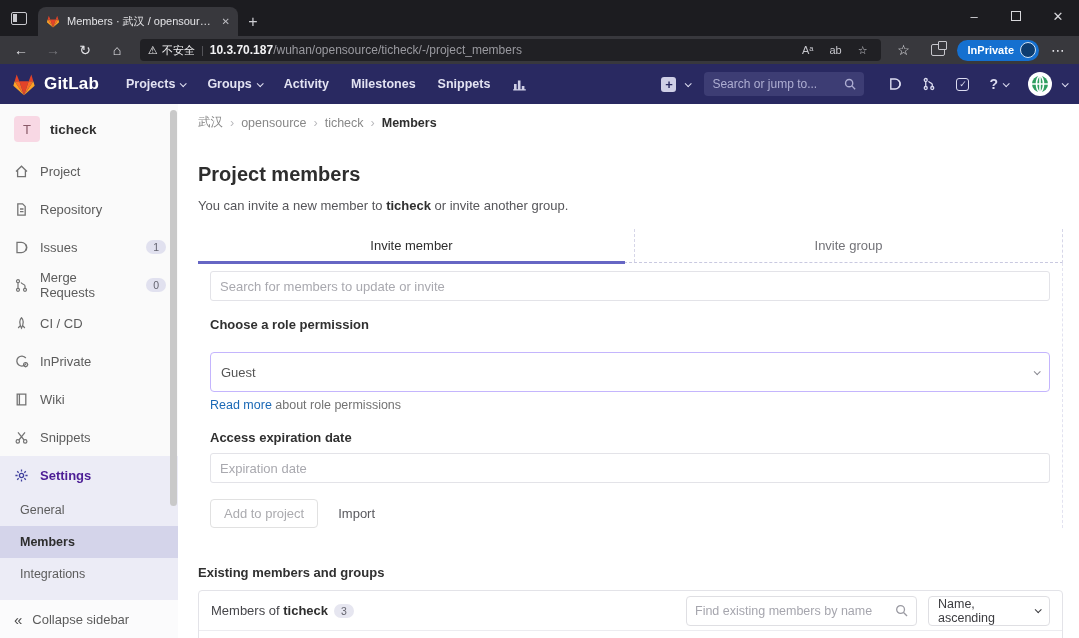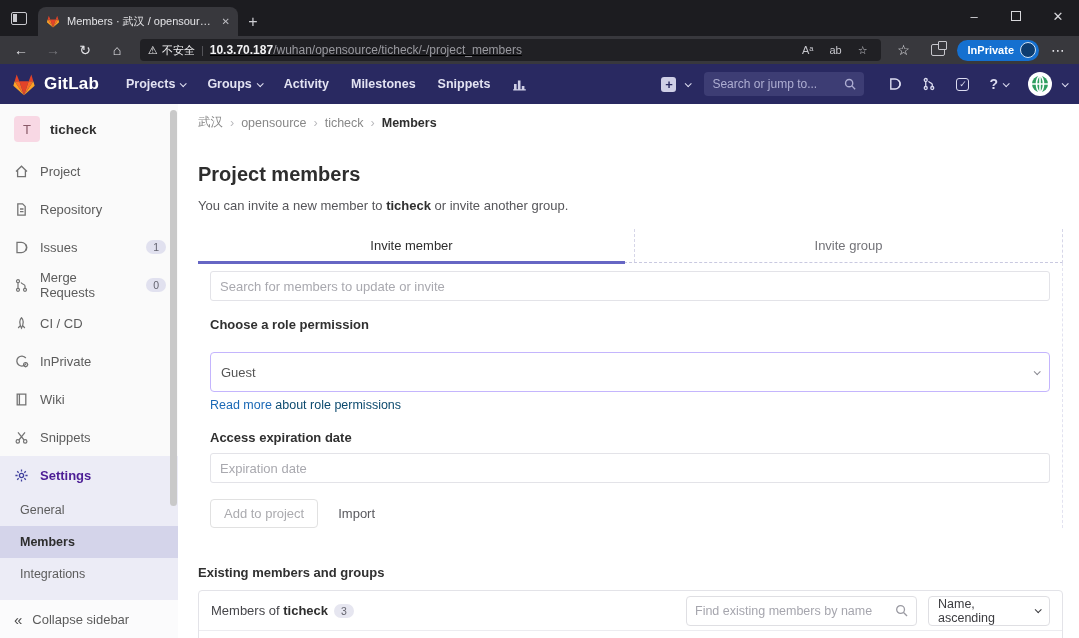--- a/index.html
+++ b/index.html
@@ -19,21 +19,21 @@
   .winctl { display:flex; align-self:flex-start; }
   .winctl > div { width:42px; height:32px; display:flex; align-items:center; justify-content:center; font-size:13px; color:#d7d7db; }
   .maxbox { width:10px; height:10px; border:1.2px solid #d7d7db; }
 
   .toolbar { height:28px; background:#38383d; display:flex; align-items:center; padding:0 6px; gap:2px; }
   .navbtn { width:30px; height:24px; display:flex; align-items:center; justify-content:center; font-size:14px; color:#e4e4e8; }
   .navbtn.dim { color:#77777c; }
   .addressbar { flex:1; height:22px; background:#202024; border-radius:4px; display:flex; align-items:center; padding:0 8px; margin:0 6px; gap:6px; min-width:0; }
   .warn { font-size:11px; color:#f0f0f2; display:flex; align-items:center; gap:4px; }
   .addr-sep { color:#5a5a60; font-size:11px; }
-  .url { font-size:12px; white-space:nowrap; overflow:hidden; min-width:0;text-decoration:underline; }
+  .url { font-size:12px; white-space:nowrap; overflow:hidden; min-width:0; }
   .url .host { color:#f2f2f4; font-weight:bold; }
   .url .path { color:#9a9aa0; }
   .addr-ico { color:#c6c6cc; font-size:11px; padding:0 5px; white-space:nowrap; }
   .toolbar-right { display:flex; align-items:center; gap:4px; }
   .collections { width:14px; height:12px; border:1.3px solid #c6c6cc; border-radius:2px; position:relative; }
   .collections::before { content:''; position:absolute; right:-3px; top:-4px; width:7px; height:7px; background:#38383d; border:1.3px solid #c6c6cc; border-radius:1px; }
   .inprivate { height:21px; background:#1570d0; border-radius:11px; display:flex; align-items:center; gap:6px; padding:0 3px 0 11px; color:#fff; font-size:11px; font-weight:bold; }
   .ip-avatar { width:16px; height:16px; border-radius:50%; background:#0e3d70; border:1px solid #cfe2f5; }
 
   
@@ -88,21 +88,21 @@
   .formwrap { padding:0 12px; border-right:1px dashed #e2e2f0; }
   .flabel { font-size:13px; font-weight:bold; color:#303030; }
   .l1 { margin-top:20px; } .l2 { margin-top:16px; } .l3 { margin-top:18px; }
   .tinput { width:100%; height:30px; border:1px solid #e3e3e8; border-radius:3px; margin-top:8px; font-size:13px; color:#333; padding:0 9px; font-family:inherit; background:#fff; }
   .tinput::placeholder { color:#a9a9af; }
   .gselect { width:100%; height:40px; border:1px solid #c4b5fd; border-radius:4px; margin-top:20px; display:flex; align-items:center; padding:0 10px; font-size:13px; color:#555; background:#fff; }
   .gselect .sp { flex:1; }
   .gselect .chev { color:#8a8a92; }
   .readmore { margin-top:6px; font-size:12.5px; }
   .readmore a { color:#1b69b6; text-decoration:none; }
-  .readmore .rest { color:#0c4a6e; }
+  .readmore .rest { color:#737373; }
   .btnrow { margin-top:16px; display:flex; align-items:center; gap:16px; }
   .btn-add { height:29px; padding:0 13px; background:#fff; border:1px solid #e1e1e1; border-radius:4px; font-size:13px; color:#ababaf; font-family:inherit; }
   .btn-import { height:29px; padding:0 4px; background:none; border:none; font-size:13px; color:#59595e; font-family:inherit; }
 
   .existing-h { margin-top:37px; font-size:13px; font-weight:bold; color:#303030; }
   .card { margin-top:10px; border:1px solid #e3e3e8; border-radius:4px 4px 0 0; height:56px; }
   .card-head { height:40px; display:flex; align-items:center; padding:0 12px; border-bottom:1px solid #ececf0; gap:6px; }
   .card-title { font-size:13px; color:#46464a; }
   .card-title b { color:#2e2e2e; }
   .cnt-badge { background:#e6e6f0; color:#65656e; font-size:10.5px; border-radius:8px; padding:1px 7px; }

